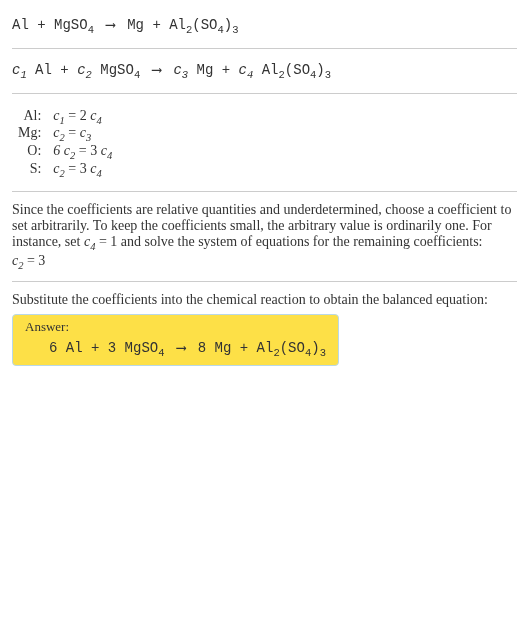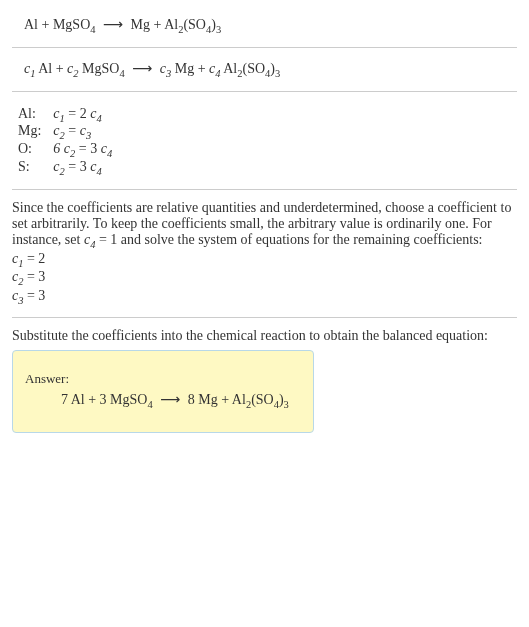--- a/index.html
+++ b/index.html
@@ -14,47 +14,48 @@
     }
     .section {
       padding: 6px 0;
     }
     hr {
       border: none;
       border-top: 1px solid #ccc;
       margin: 4px 0;
     }
     .eq {
-      font-family: Liberation Serif, serif;
-      margin: 2px 12px;
+      font-family: Liberation Mono, monospace;
+      margin: 2px 0;
     }
     sub {
       font-size: 0.75em;
       vertical-align: sub;
     }
     .italic { font-style: italic; }
     .arrow { margin: 0 4px; }
     .atom-table {
       border-collapse: collapse;
       margin: 4px 0 2px 0;
     }
     .atom-table td {
       padding: 0 6px;
       vertical-align: baseline;
     }
     .atom-table td:first-child {
+      text-align: right;
     }
     .coef-line {
       margin: 1px 0;
     }
     .answer-box {
-      background: #fef9c3;
+      background: #fde047;
       border: 1px solid #b8d8e8;
       border-radius: 4px;
-      padding: 20px 12px;
+      padding: 4px 12px;
       margin: 6px 0 0 0;
       width: fit-content;
     }
     .answer-label {
       font-size: 13px;
       margin-bottom: 4px;
     }
     .answer-eq {
       padding-left: 24px;
     }
@@ -104,30 +105,28 @@
   </tbody>
     </table>
 </div>
 
 <hr>
 
 <div class="section">
   <div>
     <span>Since the coefficients are relative quantities and underdetermined, choose a coefficient to set arbitrarily. To keep the coefficients small, the arbitrary value is ordinarily one. For instance, set </span><span class="italic"><span>c</span><sub>4</sub></span><span> = 1</span><span> and solve the system of equations for the remaining coefficients:</span>
   </div>
-  <div class="coef-line"><span class="italic"><span>c</span><sub>1</sub></span><span> = 2</span></div>
   <div class="coef-line"><span class="italic"><span>c</span><sub>2</sub></span><span> = 3</span></div>
-  <div class="coef-line"><span class="italic"><span>c</span><sub>3</sub></span><span> = 3</span></div>
 </div>
 
 <hr>
 
 <div class="section">
   <div>Substitute the coefficients into the chemical reaction to obtain the balanced equation:</div>
   <div class="answer-box">
     <div class="answer-label">Answer:</div>
     <div class="eq answer-eq">
-      <span>7 Al + 3 MgSO</span><sub>4</sub>
+      <span>6 Al + 3 MgSO</span><sub>4</sub>
       <span class="arrow">⟶</span>
       <span>8 Mg + Al</span><sub>2</sub><span>(SO</span><sub>4</sub><span>)</span><sub>3</sub>
     </div>
   </div>
 </div>
 
 </body></html>

